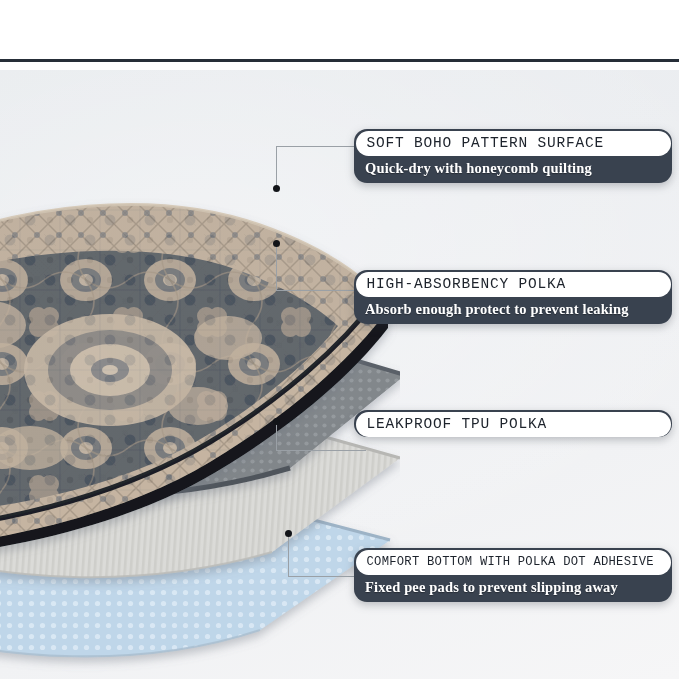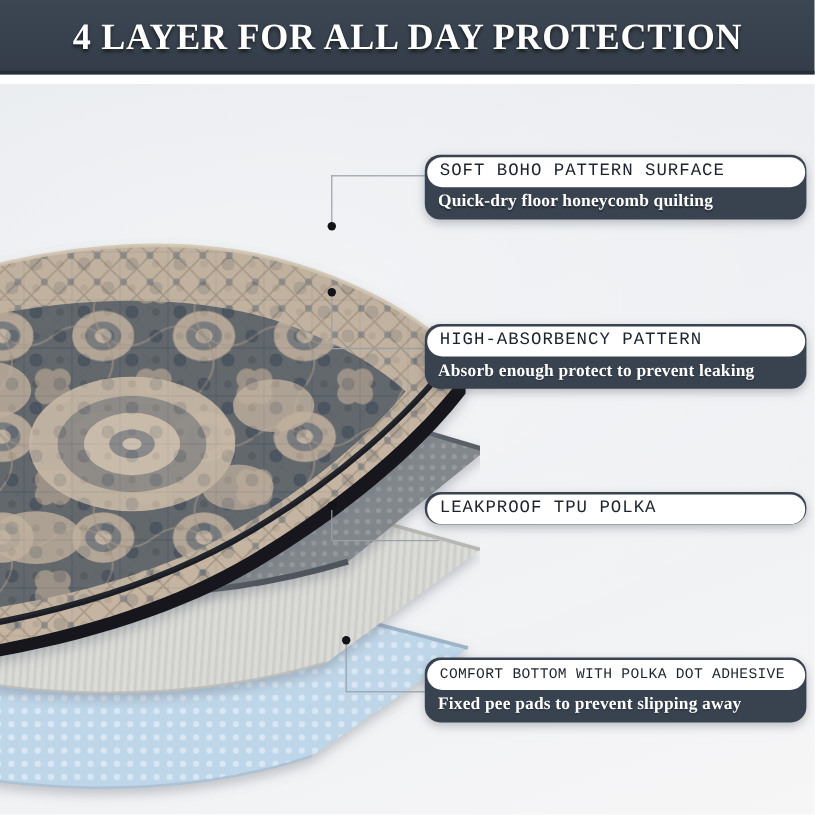--- a/index.html
+++ b/index.html
@@ -149,23 +149,20 @@
 </style>
 </head>
 <body>
 
 <div id="page">
 
   <div class="body-white"></div>
   <div class="body-bg"></div>
   <div class="body-vignette"></div>
 
-  <div class="header-bar">
-    <div class="header-title">4 LAYER FOR ALL DAY PROTECTION</div>
-  </div>
   <div class="header-underline"></div>
 
   <div class="stack">
     <svg width="440" height="609" viewBox="0 0 440 609" xmlns="http://www.w3.org/2000/svg" aria-hidden="true">
       <defs>
 
         <pattern id="bohoBase" width="40" height="40" patternUnits="userSpaceOnUse">
           <rect width="40" height="40" fill="#c9b9a6"></rect>
           <circle cx="10" cy="10" r="5.5" fill="#47525f" opacity="0.82"></circle>
           <circle cx="30" cy="30" r="5.5" fill="#47525f" opacity="0.82"></circle>
@@ -316,27 +313,27 @@
 
   <div class="connector" style="left:288px; top:576px; width:78px; height:48px;">
     <div class="conn-line conn-h" style="left:0px; top:0px; width:78px;"></div>
     <div class="conn-line conn-v" style="left:0px; top:-42px; height:42px;"></div>
     <div class="conn-dot" style="left:-3px; top:-46px;"></div>
   </div>
 
   <div class="callout" style="left:354px; top:129px;">
     <div class="callout-inner">
       <div class="callout-title">SOFT BOHO PATTERN SURFACE</div>
-      <div class="callout-sub">Quick-dry floor honeycomb quilting</div>
+      <div class="callout-sub">Quick-dry with honeycomb quilting</div>
     </div>
   </div>
 
   <div class="callout" style="left:354px; top:270px;">
     <div class="callout-inner">
-      <div class="callout-title">HIGH-ABSORBENCY PATTERN</div>
+      <div class="callout-title">HIGH-ABSORBENCY POLKA</div>
       <div class="callout-sub">Absorb enough protect to prevent leaking</div>
     </div>
   </div>
 
   <div class="callout" style="left:354px; top:410px;">
     <div class="callout-inner">
       <div class="callout-title">LEAKPROOF TPU POLKA</div>
     </div>
   </div>
 

